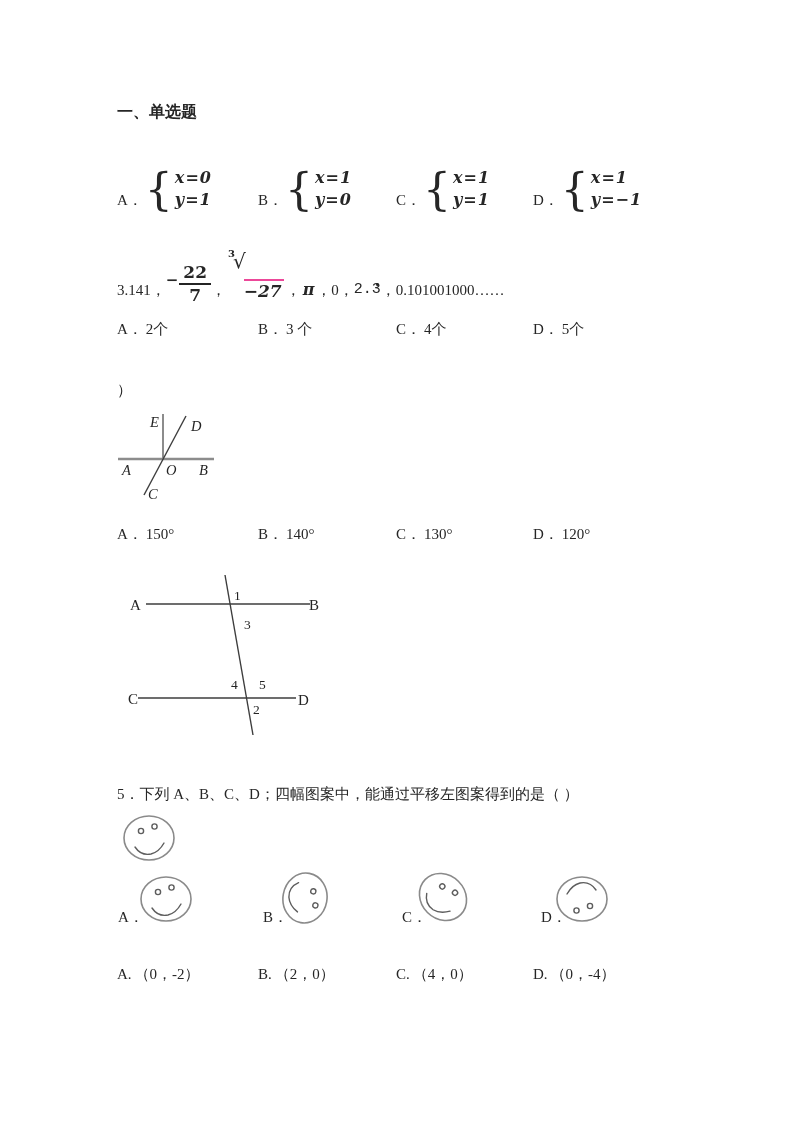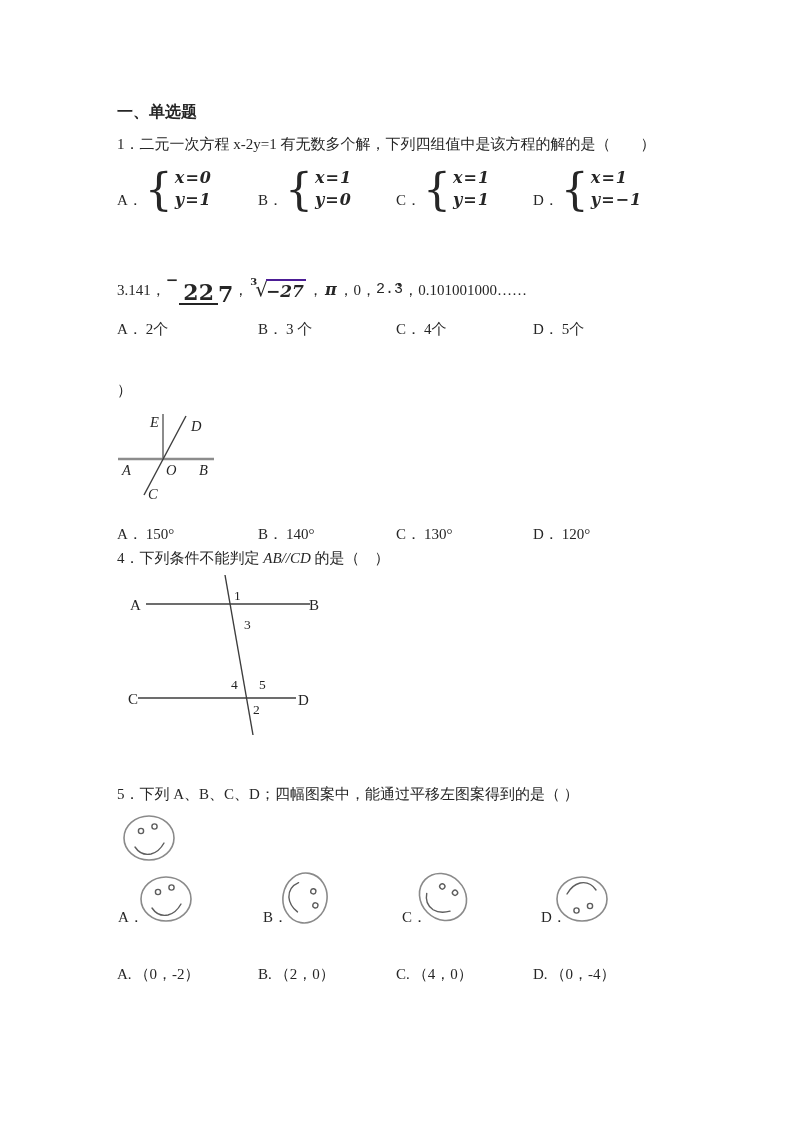--- a/index.html
+++ b/index.html
@@ -16,29 +16,29 @@
   .sys{display:flex;align-items:flex-end;}
   .sys .lbl{padding-bottom:3px;margin-right:2px;}
   .brace{font-family:"DejaVu Serif",serif;font-size:44px;line-height:46px;font-weight:400;}
   .lines{display:inline-flex;flex-direction:column;margin-left:2px;padding-bottom:2px;}
   .lines span{font-family:"DejaVu Serif",serif;font-style:italic;font-weight:700;
               font-size:16px;line-height:22px;letter-spacing:1px;}
   
   .exprrow{display:flex;align-items:flex-end;height:48px;}
   .exprrow .txt{padding-bottom:5px;}
   .neg{padding-bottom:15px;font-weight:700;font-family:"DejaVu Serif",serif;margin-right:1px;}
-  .frac{display:inline-flex;flex-direction:row;align-items:center;
-        font-family:"DejaVu Serif",serif;font-weight:700;font-size:22px;line-height:19px;text-align:center;}
+  .frac{display:inline-flex;flex-direction:column;align-items:center;
+        font-family:"DejaVu Serif",serif;font-weight:700;font-size:17px;line-height:19px;text-align:center;}
   .frac .num{border-bottom:2px solid #242424;padding:0 4px 1px;}
   .frac .den{padding-top:1px;}
   .root{display:inline-flex;align-items:flex-start;padding-bottom:4px;margin:0 2px;
         font-family:"DejaVu Serif",serif;font-weight:700;font-size:17px;line-height:20px;}
   .root .idx{font-size:10px;line-height:10px;margin-right:-2px;transform:translateY(-2px);}
   .root .sgn{font-size:20px;line-height:20px;font-weight:400;}
-  .root .rad{border-top:2px solid #4c1d95;font-style:italic;margin-left:-2px;padding-right:2px;}
+  .root .rad{border-top:2px solid #ec4899;font-style:italic;margin-left:-2px;padding-right:2px;margin-top:28px;}
   .pi{font-style:italic;font-weight:700;font-family:"DejaVu Serif",serif;
       padding-bottom:5px;font-size:16px;margin:0 2px;}
   .rep{position:relative;font-family:Liberation Mono, monospace;}
   .rep::after{content:"";position:absolute;right:2px;top:3px;width:3px;height:3px;
               border-radius:50%;background:#242424;}
   .mathit{font-style:italic;}
   
   .fig{position:absolute;}
   .kline{stroke:#3d3d3d;stroke-width:1.4;}
   .gline{stroke:#8c8c8c;stroke-width:2;}
@@ -55,21 +55,20 @@
   .q5row{height:60px;width:640px;}
   .q5lbl{position:absolute;top:36px;font-size:15px;}
 </style>
 </head>
 <body>
 
 <div class="page">
 
   <div class="blk title" style="top:102px">一、单选题</div>
 
-  <div class="blk" style="top:134px">1．二元一次方程 x-2y=1 有无数多个解，下列四组值中是该方程的解的是（　　）</div>
   <div class="blk row sysrow" style="top:167px">
     <div class="opt sys c1">
       <span class="lbl">A．</span>
       <span class="brace">{</span>
       <span class="lines">
         <span>x=0</span>
         <span>y=1</span>
       </span>
     </div>
     <div class="opt sys c2">
@@ -136,23 +135,20 @@
     <text x="82" y="70" class="it">B</text>
     <text x="31" y="94" class="it">C</text>
   </svg>
   <div class="blk row" style="top:524px">
     <span class="opt c1"><span class="olb">A．</span><span>150°</span></span>
     <span class="opt c2"><span class="olb">B．</span><span>140°</span></span>
     <span class="opt c3"><span class="olb">C．</span><span>130°</span></span>
     <span class="opt c4"><span class="olb">D．</span><span>120°</span></span>
   </div>
 
-  <div class="blk" style="top:548px">
-    <span>4．下列条件不能判定 </span><span class="mathit">AB//CD</span><span> 的是（　）</span>
-  </div>
   <svg class="fig" style="left:117px;top:574px" width="205" height="164" viewBox="0 0 205 164">
     <line x1="29" y1="30" x2="193" y2="30" class="kline"></line>
     <line x1="21" y1="124" x2="179" y2="124" class="kline"></line>
     <line x1="108" y1="1" x2="136" y2="161" class="kline"></line>
     <text x="13" y="36" class="q4lbl">A</text>
     <text x="192" y="36" class="q4lbl">B</text>
     <text x="11" y="130" class="q4lbl">C</text>
     <text x="181" y="131" class="q4lbl">D</text>
     <text x="117" y="26" class="ang">1</text>
     <text x="127" y="55" class="ang">3</text>

